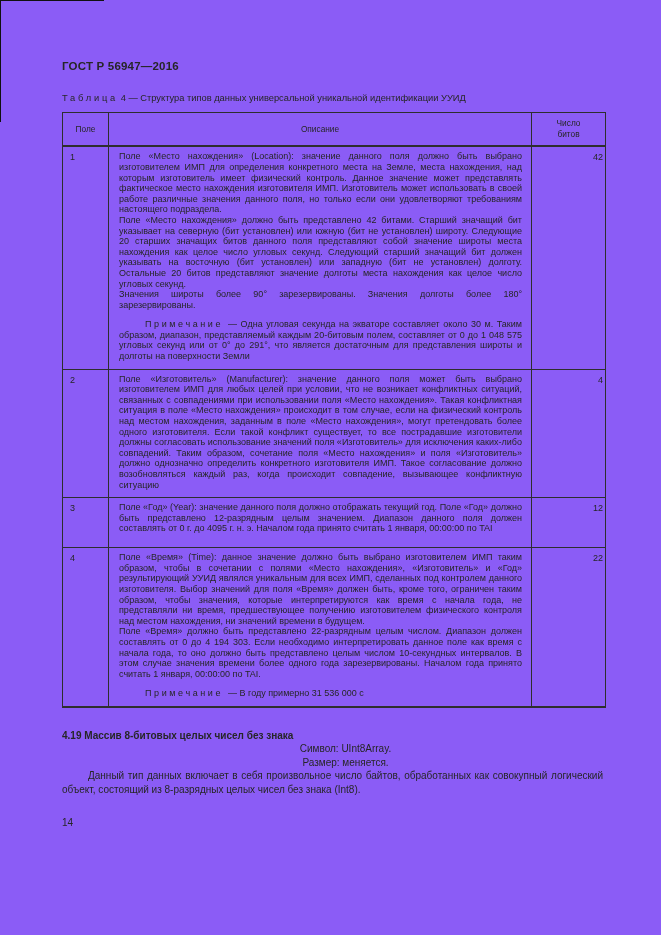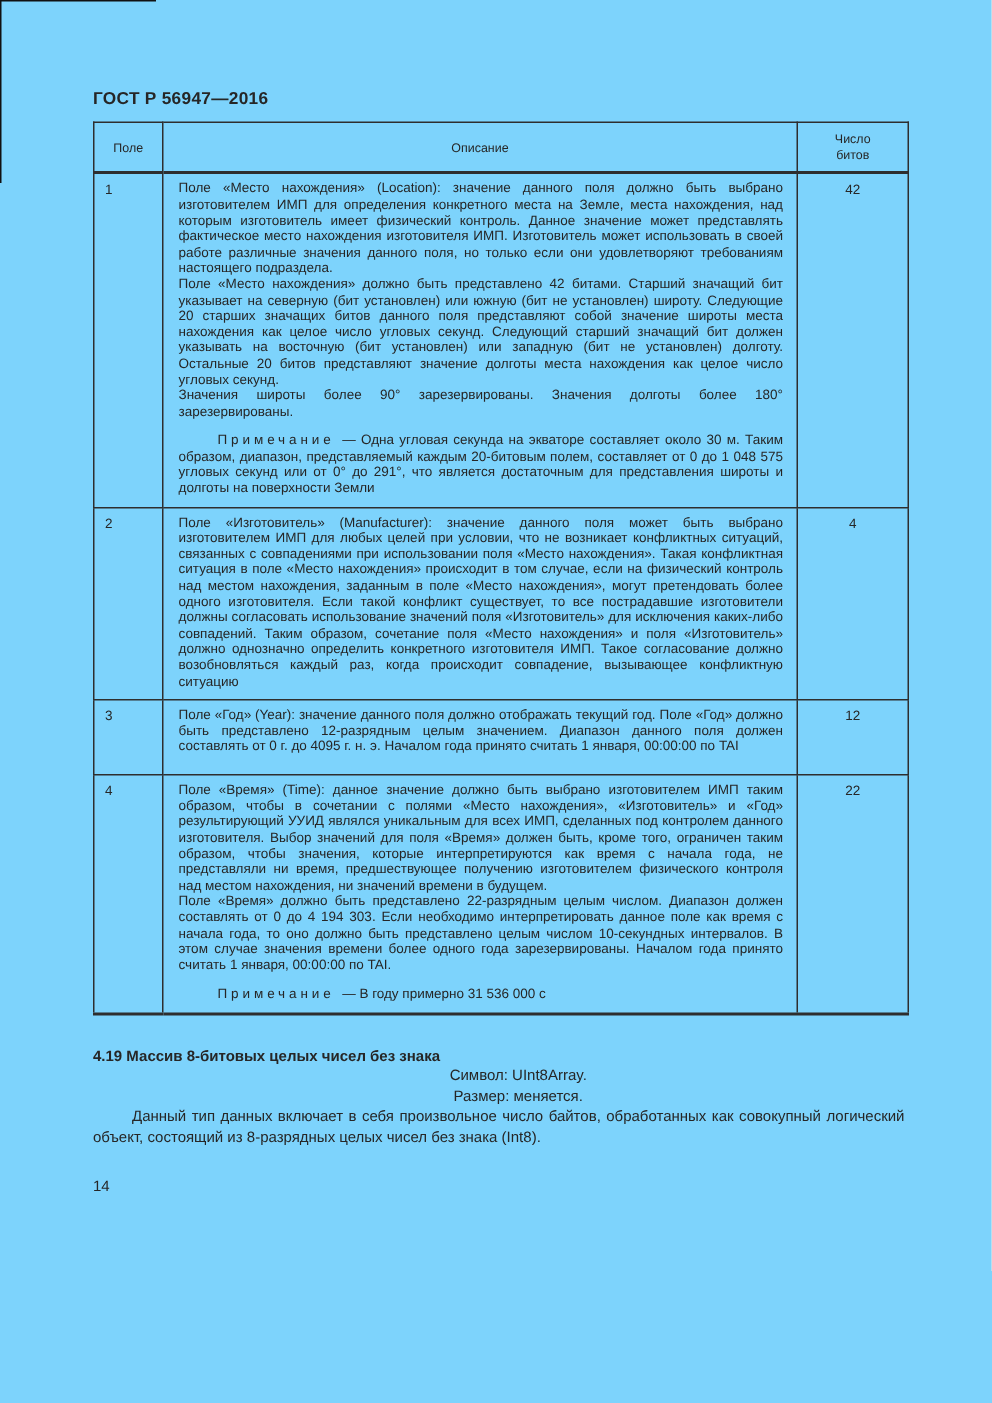--- a/index.html
+++ b/index.html
@@ -1,19 +1,19 @@
 <!DOCTYPE html>
 <html lang="ru"><head>
 <meta charset="utf-8">
 <style>
   html,body{margin:0;padding:0;background:#e8e8e8;}
   .page{
     position:relative;
     width:661px;height:935px;
-    background:#7dd3fc;
+    background:#8b5cf6;
     box-sizing:border-box;
     padding:60px 58px 0 62px;
     overflow:hidden;
     font-family:"Liberation Sans","DejaVu Sans",sans-serif;
     color:#262626;
   }
   .scan-edge-top{position:absolute;left:0;top:0;width:104px;height:1px;background:#111;}
   .scan-edge-left{position:absolute;left:0;top:0;width:1px;height:122px;background:#111;}
 
   .doc-num{font-size:11.5px;font-weight:bold;letter-spacing:.2px;}
@@ -39,21 +39,21 @@
     padding:5px 2px;
     white-space:pre-line;
   }
   table.gost tbody tr:last-child td{border-bottom-width:2px;}
   td.field{vertical-align:top;font-size:9px;padding:5px 3px 3px 7px;}
   td.desc{
     vertical-align:top;font-size:9px;line-height:10.6px;
     text-align:justify;padding:4px 9px 7px 10px;margin-top:32px;
   }
   td.desc.short{height:50px;}
-  td.bits{vertical-align:top;font-size:9px;text-align:center;padding:5px 2px 2px 2px;}
+  td.bits{vertical-align:top;font-size:9px;text-align:right;padding:5px 2px 2px 2px;}
   .para{margin:0;}
   .tnote{margin:9px 0 0 0;text-indent:26px;}
   .note-label{letter-spacing:2.6px;}
   .note-text{margin-left:5px;}
 
   .section{margin-top:21px;font-size:10px;line-height:13.4px;}
   .sec-heading{font-size:10px;font-weight:bold;margin:0 0 8px 26px;}
   .section p{margin:0;}
   .indent1{margin-left:26px !important;text-align:center;}
   .sec-par{text-indent:26px;text-align:justify;width:541px;}
@@ -62,20 +62,21 @@
 </style>
 </head>
 <body>
 
 <div class="page">
   <div class="scan-edge-top"></div>
   <div class="scan-edge-left"></div>
 
   <div class="doc-num">ГОСТ Р 56947—2016</div>
 
+  <div class="caption"><span class="sp">Таблица</span> <span>4</span> <span>— Структура типов данных универсальной уникальной идентификации УУИД</span></div>
 
   <table class="gost">
     <colgroup>
       <col style="width:46px">
       <col style="width:423px">
       <col style="width:74px">
     </colgroup>
     <thead>
       <tr>
         <th>Поле</th>

